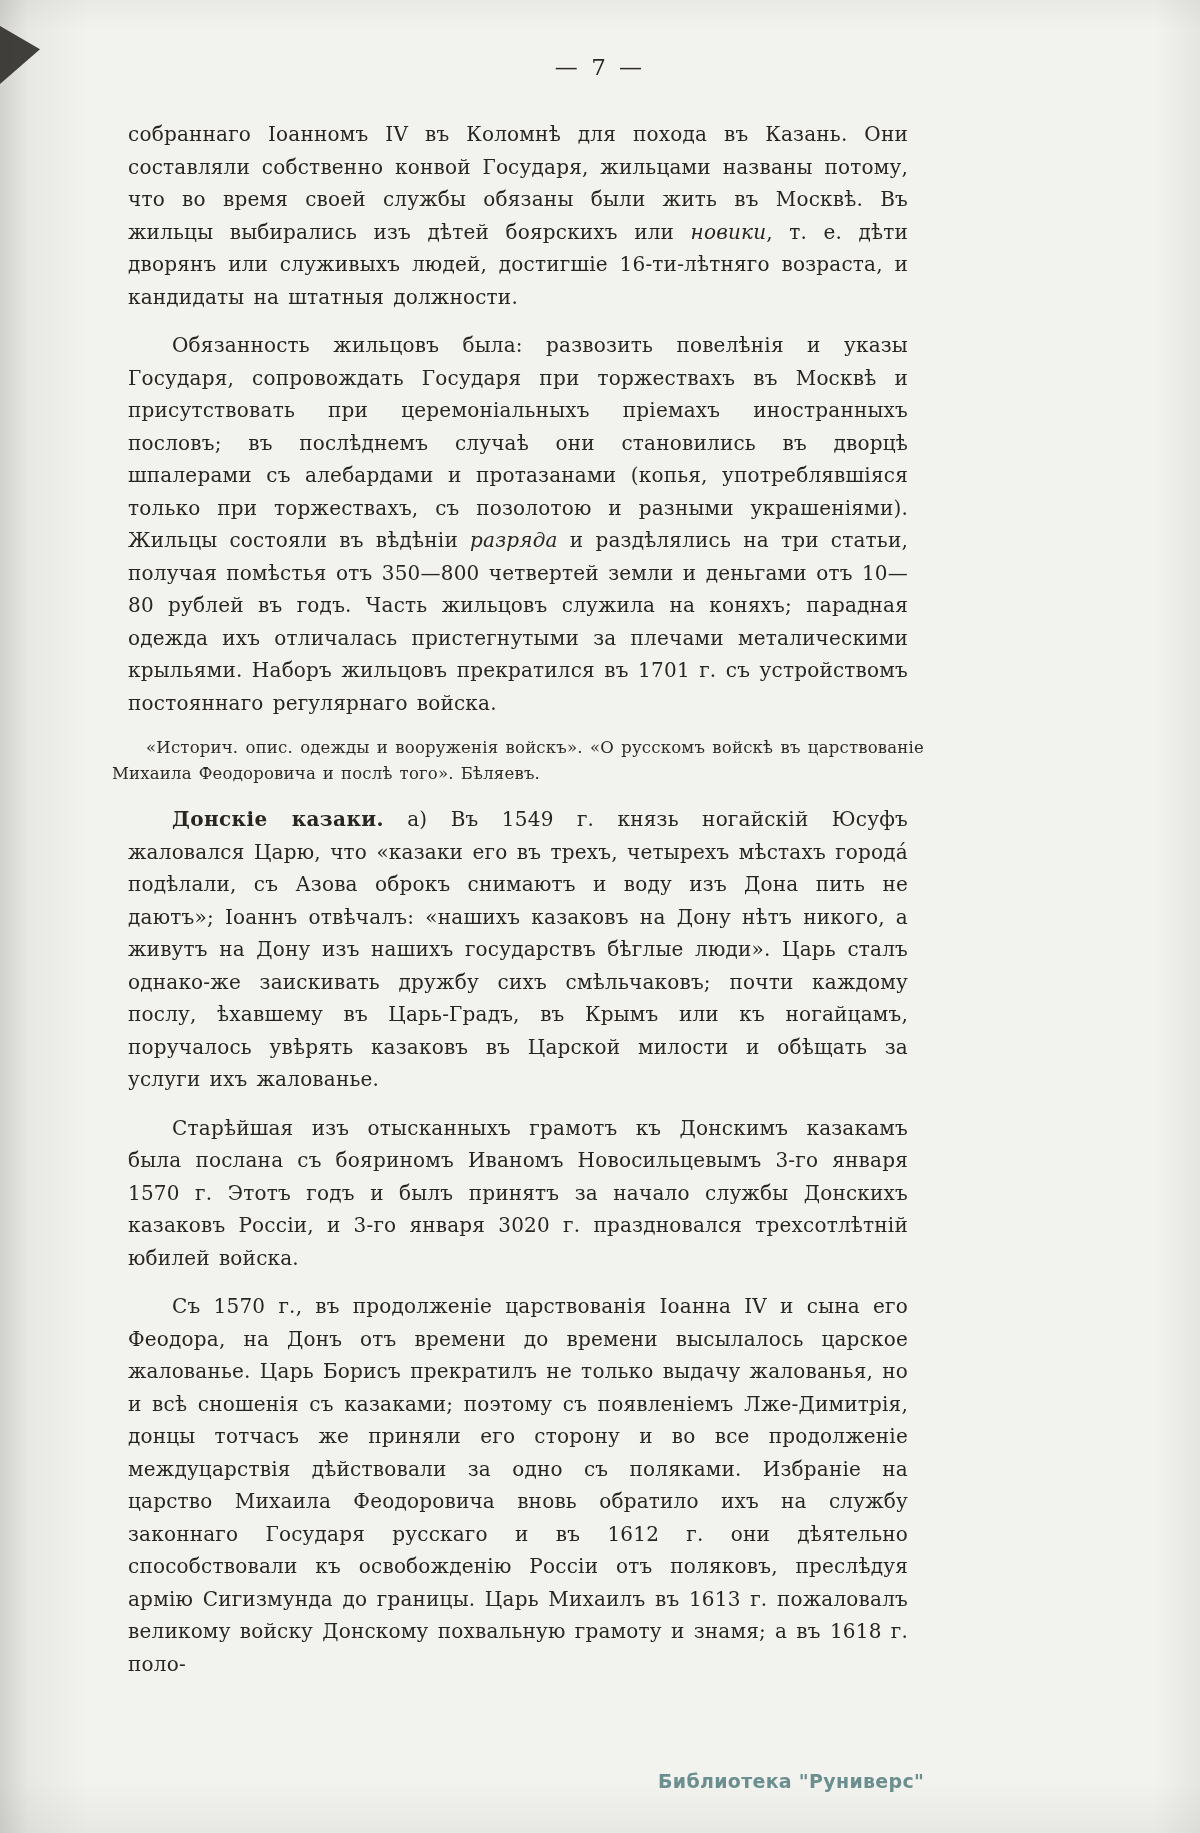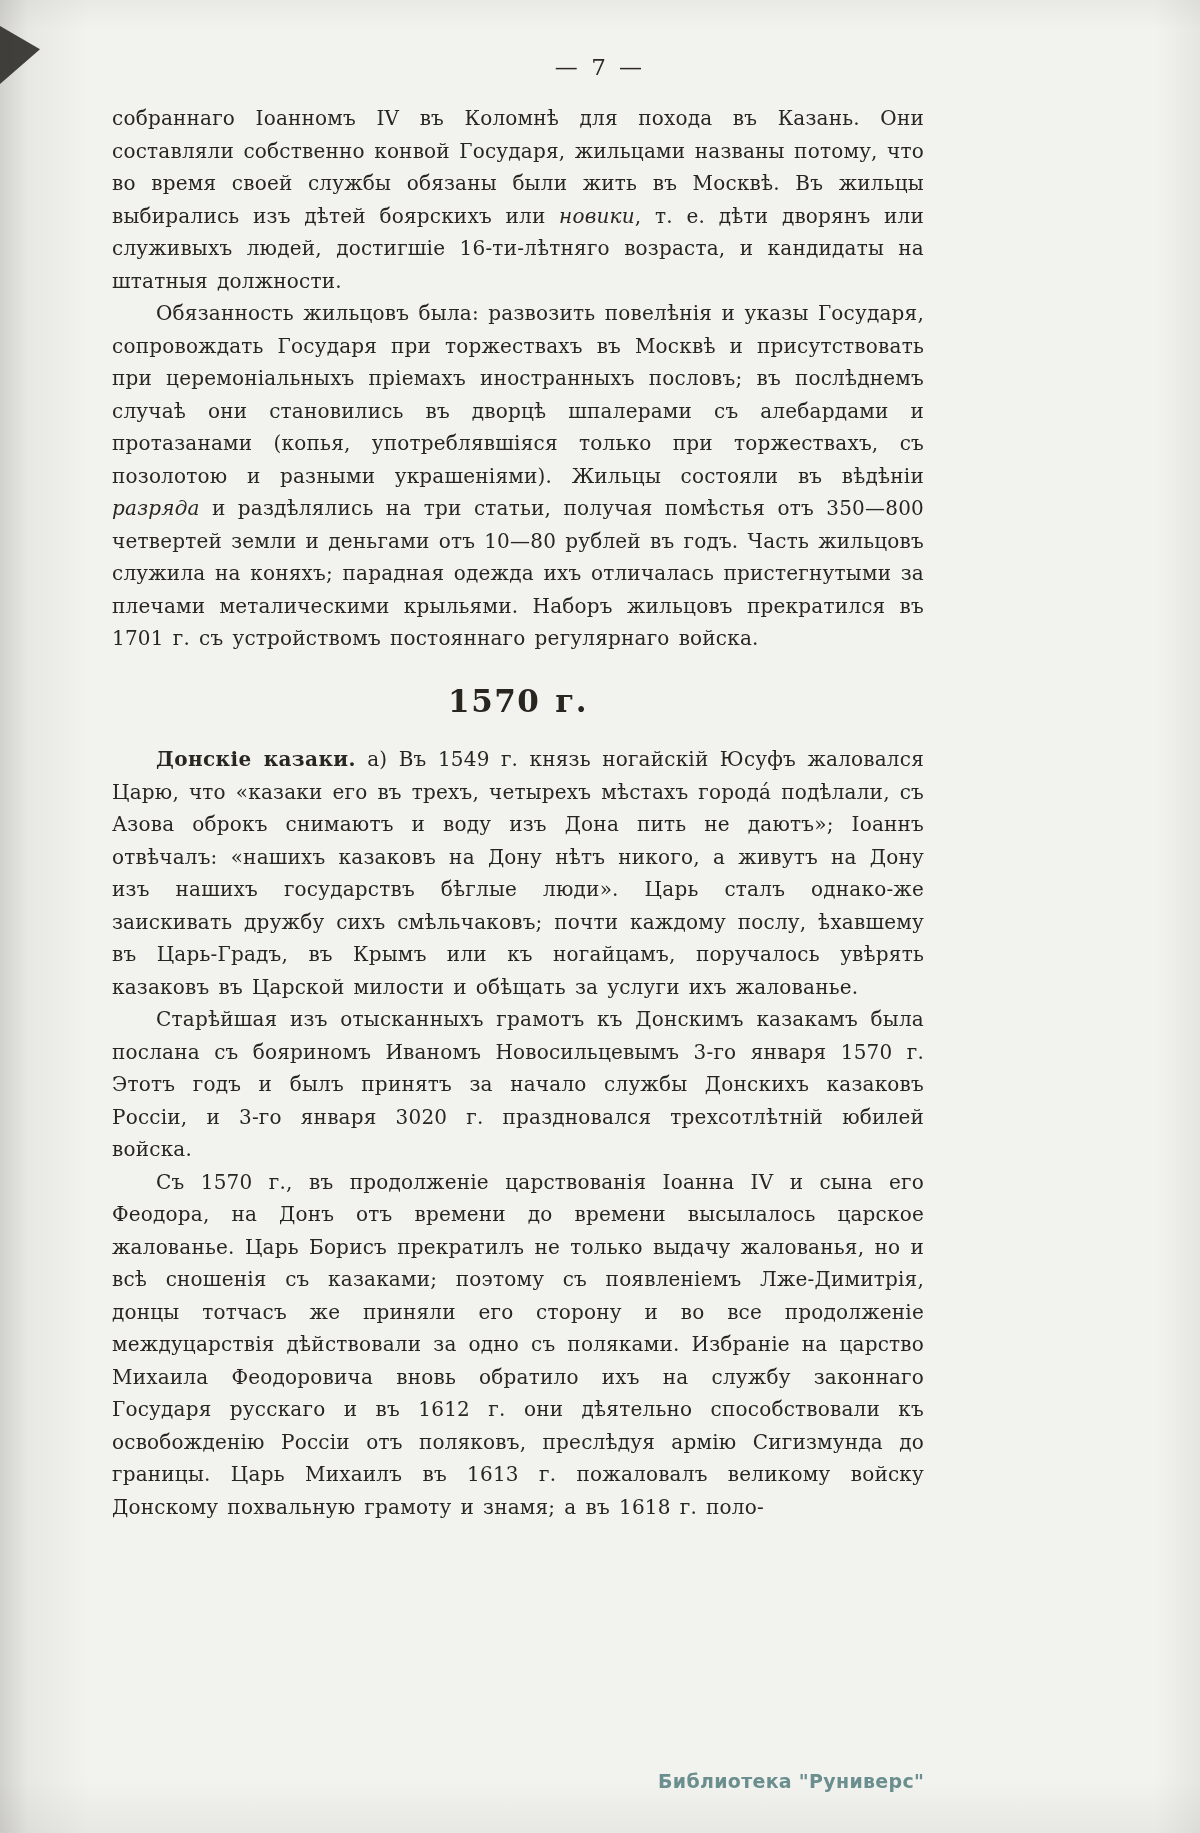--- a/index.html
+++ b/index.html
@@ -38,21 +38,21 @@
     position: absolute;
     left: 112px;
     top: 102px;
     width: 812px;
     font-size: 20px;
     line-height: 32.5px;
     text-align: justify;
     word-spacing: 2.5px;
     letter-spacing: 0.2px;
   }
-  .paragraph { margin: 0; text-indent: 0; }
+  .paragraph { margin: 16px; text-indent: 0; }
   .paragraph.indent { text-indent: 44px; }
   .footnote {
     font-size: 16.5px;
     line-height: 26px;
     margin: 9px 0 4px 0;
     word-spacing: 1.5px;
     color: #2e2b24;
   }
   .footnote.indent { text-indent: 34px; }
   .heading {
@@ -78,19 +78,19 @@
 </style>
 </head>
 <body>
 
 <div class="page">
   <div class="corner-artifact"></div>
   <div class="page-number">— 7 —</div>
   <div class="text-block">
       <div class="paragraph"><span>собраннаго Іоанномъ IV въ Коломнѣ для похода въ Казань. Они составляли собственно конвой Государя, жильцами названы потому, что во время своей службы обязаны были жить въ Москвѣ. Въ жильцы выбирались изъ дѣтей боярскихъ или </span><span class="italic">новики</span><span>, т. е. дѣти дворянъ или служивыхъ людей, достигшіе 16-ти-лѣтняго возраста, и кандидаты на штатныя должности.</span></div>
       <div class="paragraph indent"><span>Обязанность жильцовъ была: развозить повелѣнія и указы Государя, сопровождать Государя при торжествахъ въ Москвѣ и присутствовать при церемоніальныхъ пріемахъ иностранныхъ пословъ; въ послѣднемъ случаѣ они становились въ дворцѣ шпалерами съ алебардами и протазанами (копья, употреблявшіяся только при торжествахъ, съ позолотою и разными украшеніями). Жильцы состояли въ вѣдѣніи </span><span class="italic">разряда</span><span> и раздѣлялись на три статьи, получая помѣстья отъ 350—800 четвертей земли и деньгами отъ 10—80 рублей въ годъ. Часть жильцовъ служила на коняхъ; парадная одежда ихъ отличалась пристегнутыми за плечами металическими крыльями. Наборъ жильцовъ прекратился въ 1701 г. съ устройствомъ постояннаго регулярнаго войска.</span></div>
-      <div class="heading"><span>1570 г.</span></div>
+      <div class="footnote indent"><span>«Историч. опис. одежды и вооруженія войскъ». «О русскомъ войскѣ въ царствованіе Михаила Феодоровича и послѣ того». Бѣляевъ.</span></div>
       <div class="paragraph indent"><span class="bold">Донскіе казаки.</span><span> а) Въ 1549 г. князь ногайскій Юсуфъ жаловался Царю, что «казаки его въ трехъ, четырехъ мѣстахъ города́ подѣлали, съ Азова оброкъ снимаютъ и воду изъ Дона пить не даютъ»; Іоаннъ отвѣчалъ: «нашихъ казаковъ на Дону нѣтъ никого, а живутъ на Дону изъ нашихъ государствъ бѣглые люди». Царь сталъ однако-же заискивать дружбу сихъ смѣльчаковъ; почти каждому послу, ѣхавшему въ Царь-Градъ, въ Крымъ или къ ногайцамъ, поручалось увѣрять казаковъ въ Царской милости и обѣщать за услуги ихъ жалованье.</span></div>
       <div class="paragraph indent"><span>Старѣйшая изъ отысканныхъ грамотъ къ Донскимъ казакамъ была послана съ бояриномъ Иваномъ Новосильцевымъ 3-го января 1570 г. Этотъ годъ и былъ принятъ за начало службы Донскихъ казаковъ Россіи, и 3-го января 3020 г. праздновался трехсотлѣтній юбилей войска.</span></div>
       <div class="paragraph indent"><span>Съ 1570 г., въ продолженіе царствованія Іоанна IV и сына его Феодора, на Донъ отъ времени до времени высылалось царское жалованье. Царь Борисъ прекратилъ не только выдачу жалованья, но и всѣ сношенія съ казаками; поэтому съ появленіемъ Лже-Димитрія, донцы тотчасъ же приняли его сторону и во все продолженіе междуцарствія дѣйствовали за одно съ поляками. Избраніе на царство Михаила Феодоровича вновь обратило ихъ на службу законнаго Государя русскаго и въ 1612 г. они дѣятельно способствовали къ освобожденію Россіи отъ поляковъ, преслѣдуя армію Сигизмунда до границы. Царь Михаилъ въ 1613 г. пожаловалъ великому войску Донскому похвальную грамоту и знамя; а въ 1618 г. поло-</span></div>
     </div>
   <div class="watermark">Библиотека "Руниверс"</div>
 </div>
 
 </body></html>

